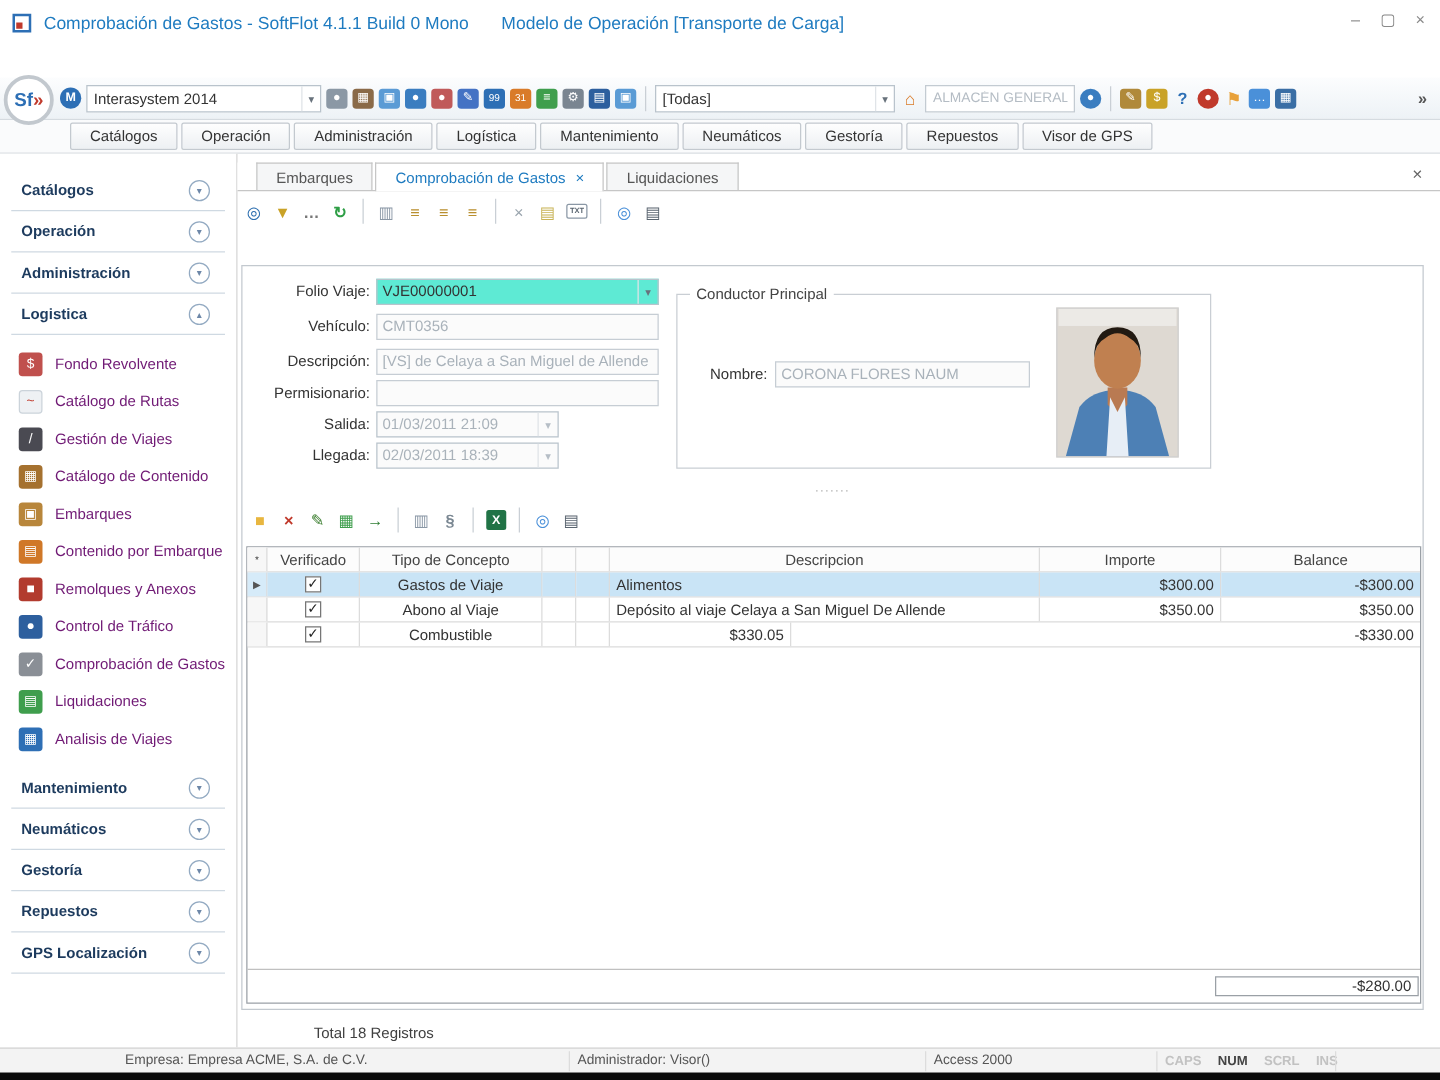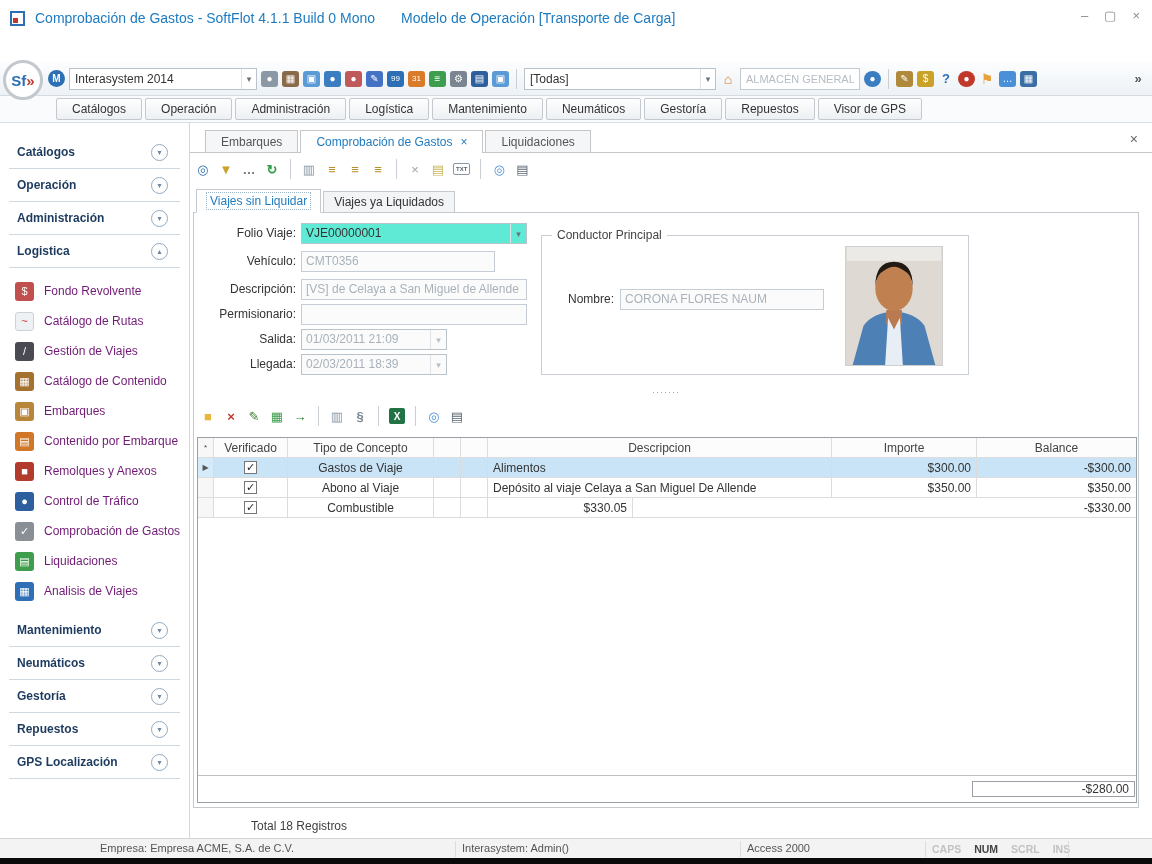--- a/index.html
+++ b/index.html
@@ -283,39 +283,31 @@
     <span class="tbi" style="color:#b98f2f">≡</span>
     <span class="tsep"></span>
     <span class="tbi" style="color:#9aa5ae">×</span>
     <span class="tbi" style="color:#c9b458">▤</span>
     <span class="tbi txtbox">TXT</span>
     <span class="tsep"></span>
     <span class="tbi" style="color:#4a90d9">◎</span>
     <span class="tbi" style="color:#5a6570">▤</span>
   </div>
 
-  <div id="subtabs">
-    <span class="stab active">
-        <span class="stext">Viajes sin Liquidar</span>
-      </span>
-    <span class="stab">
-        <span class="stext">Viajes ya Liquidados</span>
-      </span>
-  </div>
 
   <div id="panel">
 
     <span class="flabel" style="left:5px;top:10px">Folio Viaje:</span>
     <div class="fcombo" style="left:107px;top:10px;width:226px">
       <span class="ctext">VJE00000001</span>
       <span class="carrow">▾</span>
     </div>
 
     <span class="flabel" style="left:5px;top:38px">Vehículo:</span>
-    <div class="finput" style="left:107px;top:38px;width:194px">CMT0356</div>
+    <div class="finput" style="left:107px;top:38px;width:226px">CMT0356</div>
 
     <span class="flabel" style="left:5px;top:66px">Descripción:</span>
     <div class="finput" style="left:107px;top:66px;width:226px">[VS] de Celaya a San Miguel de Allende</div>
 
     <span class="flabel" style="left:5px;top:91px">Permisionario:</span>
     <div class="finput" style="left:107px;top:91px;width:226px"></div>
 
     <span class="flabel" style="left:5px;top:116px">Salida:</span>
     <div class="fcombo disabled" style="left:107px;top:116px;width:146px">
       <span class="ctext">01/03/2011 21:09</span>
@@ -418,21 +410,21 @@
         <div id="totalbox">-$280.00</div>
       </div>
     </div>
   </div>
 
   <div id="totalreg">Total 18 Registros</div>
 
   <div id="statusbar">
     <span class="sbtext" style="left:100px">Empresa: Empresa ACME, S.A. de C.V.</span>
     <span class="sb-sep" style="left:455px"></span>
-    <span class="sbtext" style="left:462px">Interasystem: Admin()</span>
+    <span class="sbtext" style="left:462px">Administrador: Visor()</span>
     <span class="sb-sep" style="left:740px"></span>
     <span class="sbtext" style="left:747px">Access 2000</span>
     <span class="sb-sep" style="left:925px"></span>
     <div id="sb-keys">
       <span>CAPS</span>
       <span class="on">NUM</span>
       <span>SCRL</span>
       <span>INS</span>
     </div>
     <span class="sb-sep" style="left:1068px"></span>

